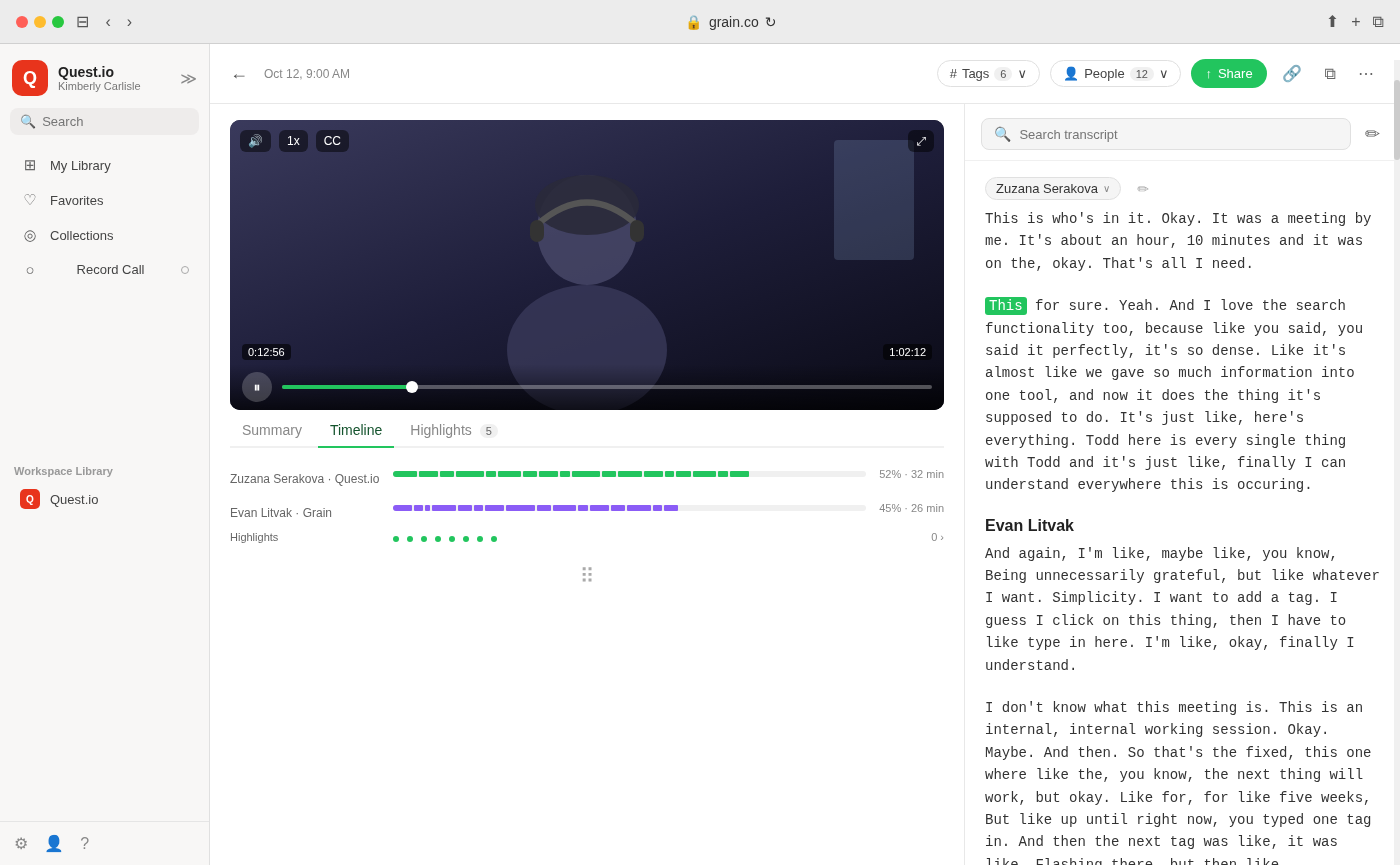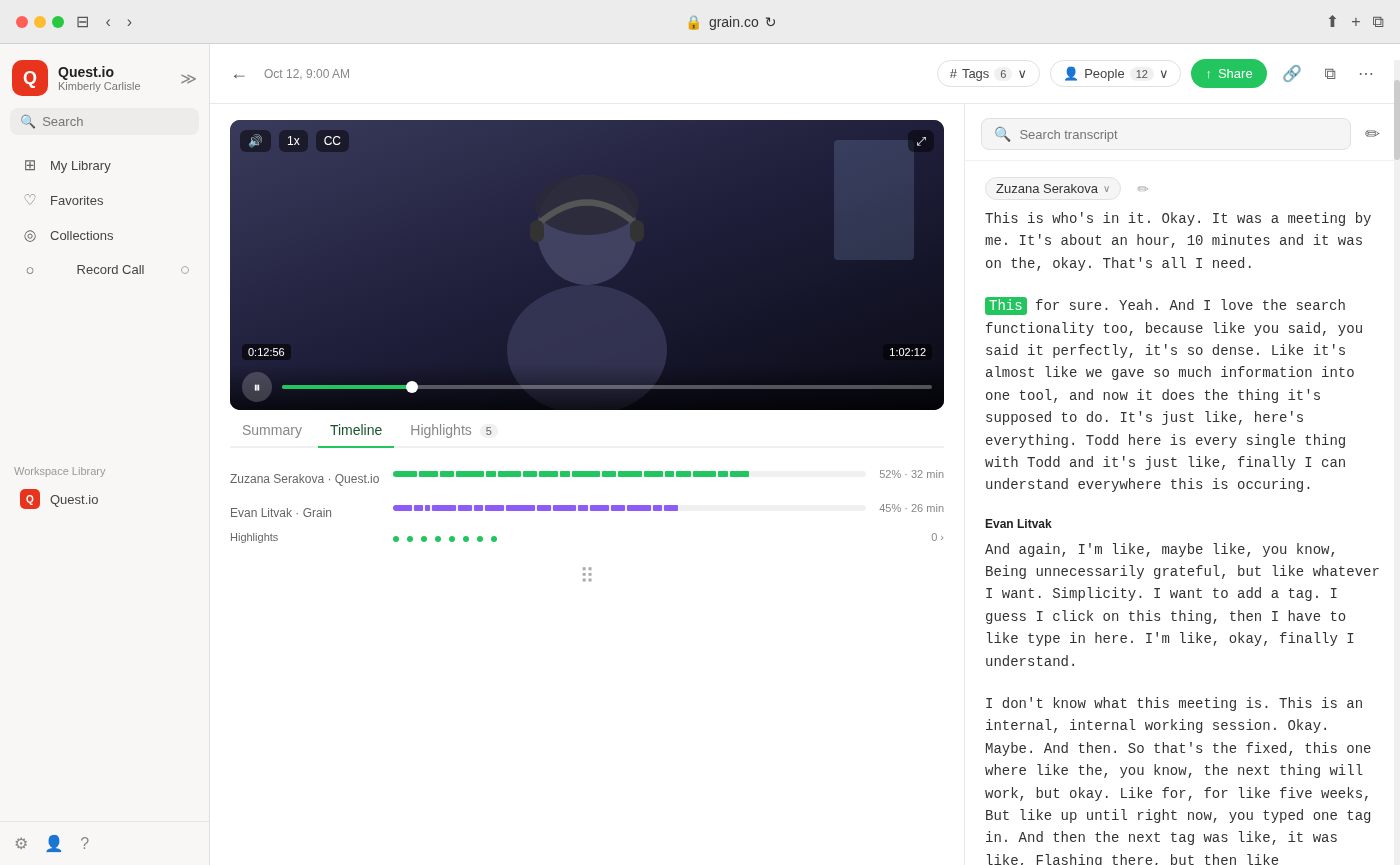--- a/index.html
+++ b/index.html
@@ -104,21 +104,21 @@
       margin: 1px 6px;
     }
     .nav-item-icon { font-size: 15px; color: #666; width: 20px; text-align: center; }
     .nav-item-record { display: flex; align-items: center; justify-content: space-between; }
     .nav-item-dot { width: 8px; height: 8px; border-radius: 50%; border: 1.5px solid #aaa; }
 
     .sidebar-section-label {
       font-size: 11px;
       color: #999;
       padding: 10px 14px 4px;
-      font-weight: 400;
+      font-weight: 700;
     }
     .sidebar-workspace-item {
       display: flex;
       align-items: center;
       gap: 10px;
       padding: 7px 14px;
       cursor: pointer;
       font-size: 13px;
       color: #444;
       margin: 1px 6px;
@@ -464,21 +464,21 @@
       color: #333;
       font-family: 'Courier New', Courier, monospace;
     }
     .highlight-word {
       background: #22c55e;
       color: white;
       padding: 1px 4px;
       border-radius: 3px;
     }
 
-    .speaker-name { font-size: 12px; font-weight: 600; color: #222; margin-bottom: 8px; }
+    .speaker-name { font-size: 16px; font-weight: 600; color: #222; margin-bottom: 8px; }
 
     
     .transcript-body::-webkit-scrollbar { width: 6px; }
     .transcript-body::-webkit-scrollbar-track { background: transparent; }
     .transcript-body::-webkit-scrollbar-thumb { background: #ccc; border-radius: 3px; }
 
     .left-panel::-webkit-scrollbar { width: 6px; }
     .left-panel::-webkit-scrollbar-track { background: transparent; }
     .left-panel::-webkit-scrollbar-thumb { background: #ccc; border-radius: 3px; }
   </style>

